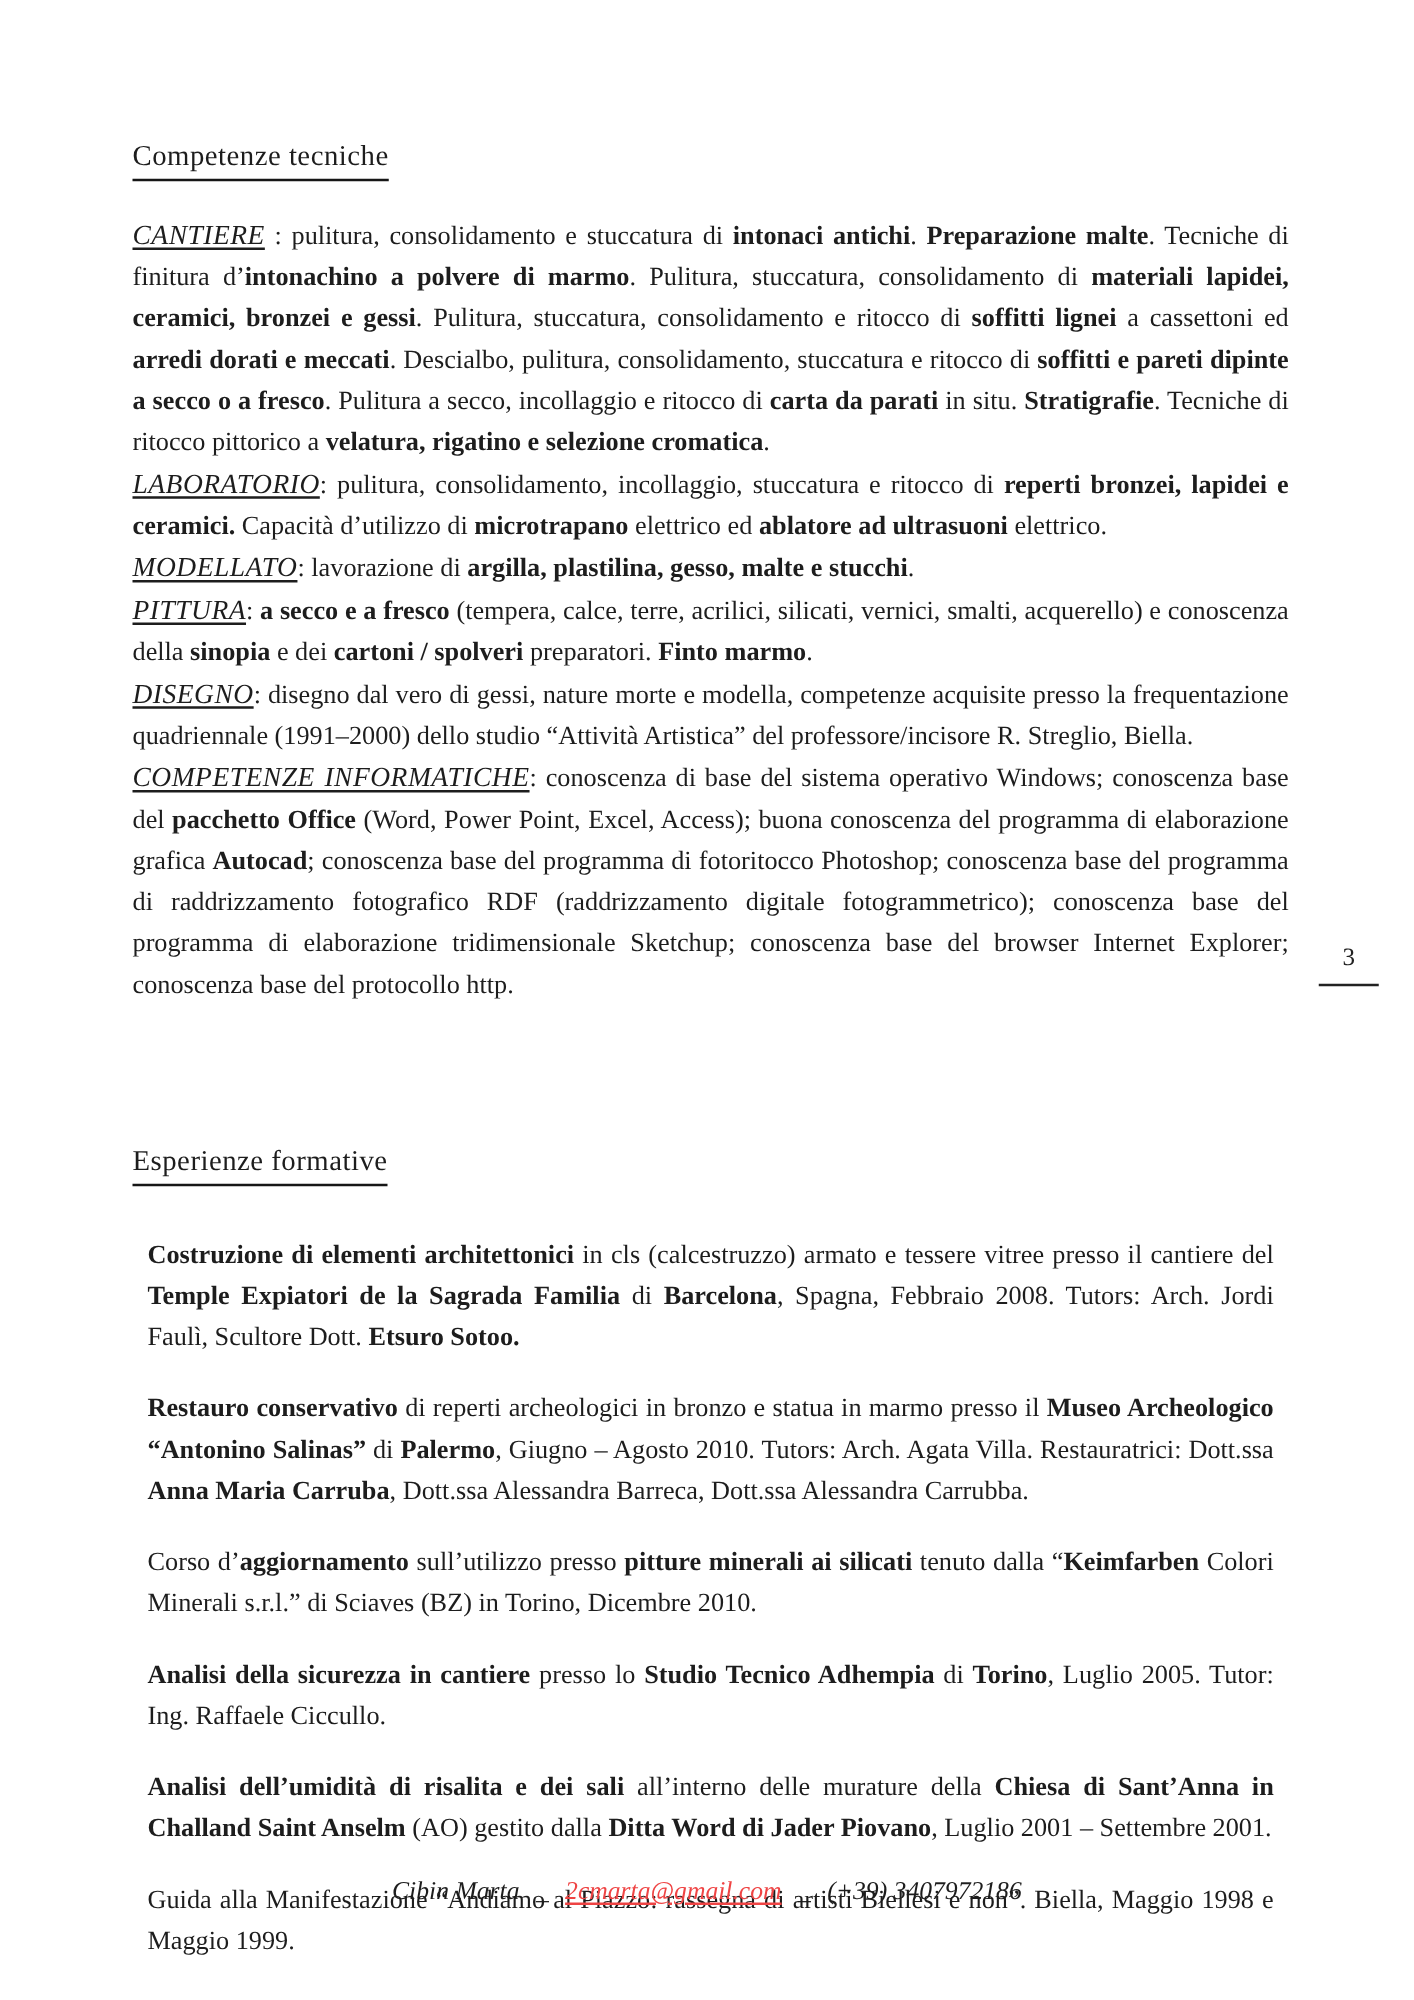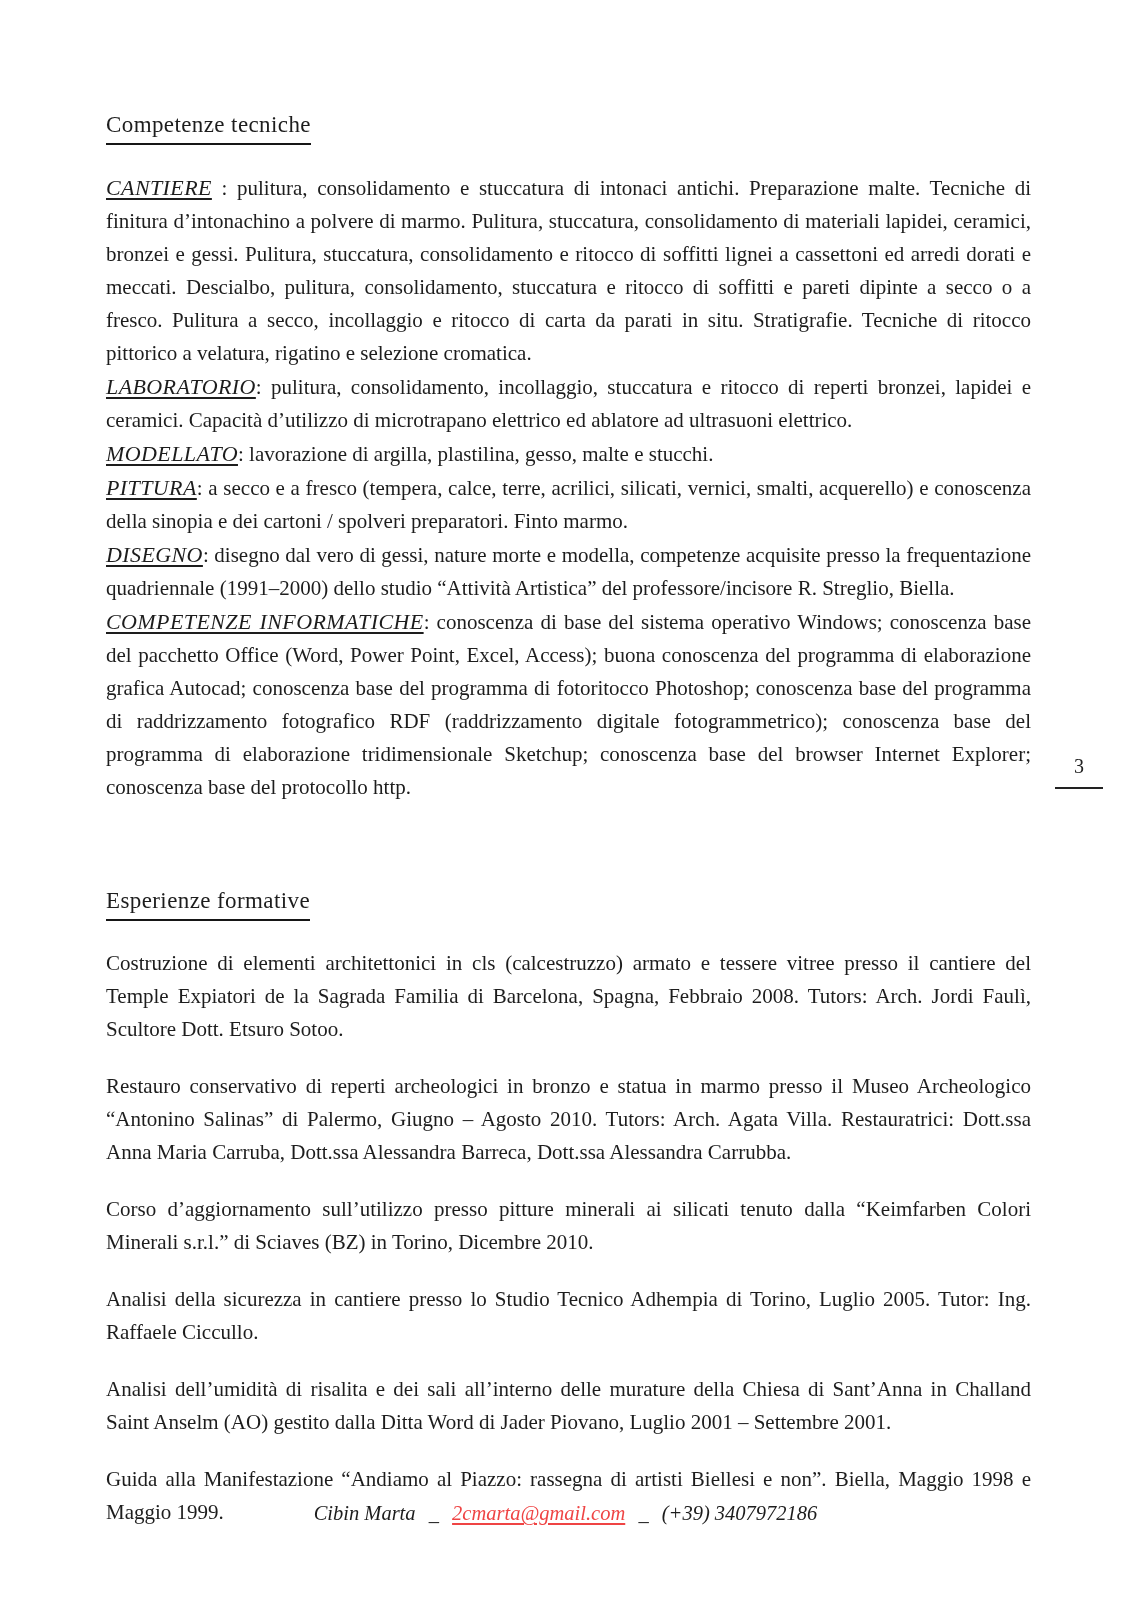--- a/index.html
+++ b/index.html
@@ -22,27 +22,27 @@
     font-weight: 400;
     letter-spacing: 0.4px;
     border-bottom: 2px solid #161616;
     padding-bottom: 5px;
     margin: 0 0 26px 0;
   }
   .paras p.para {
     font-size: 21px;
     line-height: 33px;
     text-align: justify;
-    margin: 0;
+    margin: 12px;
   }
-  .skills { margin-bottom: 84px; }
+  .skills { margin-bottom: 112px; }
   .skills .paras p.para { margin: 0; }
   .experience .paras p.para { margin-bottom: 24px; }
   .run-n { font-weight: 400; }
-  .run-b { font-weight: 400; }
+  .run-b { font-weight: 700; }
   .run-label {
     font-style: italic;
     font-size: 22px;
     letter-spacing: 0.4px;
     text-decoration: underline;
     text-underline-offset: 3px;
   }
   .page-number {
     position: absolute;
     top: 755px; right: 26px;

